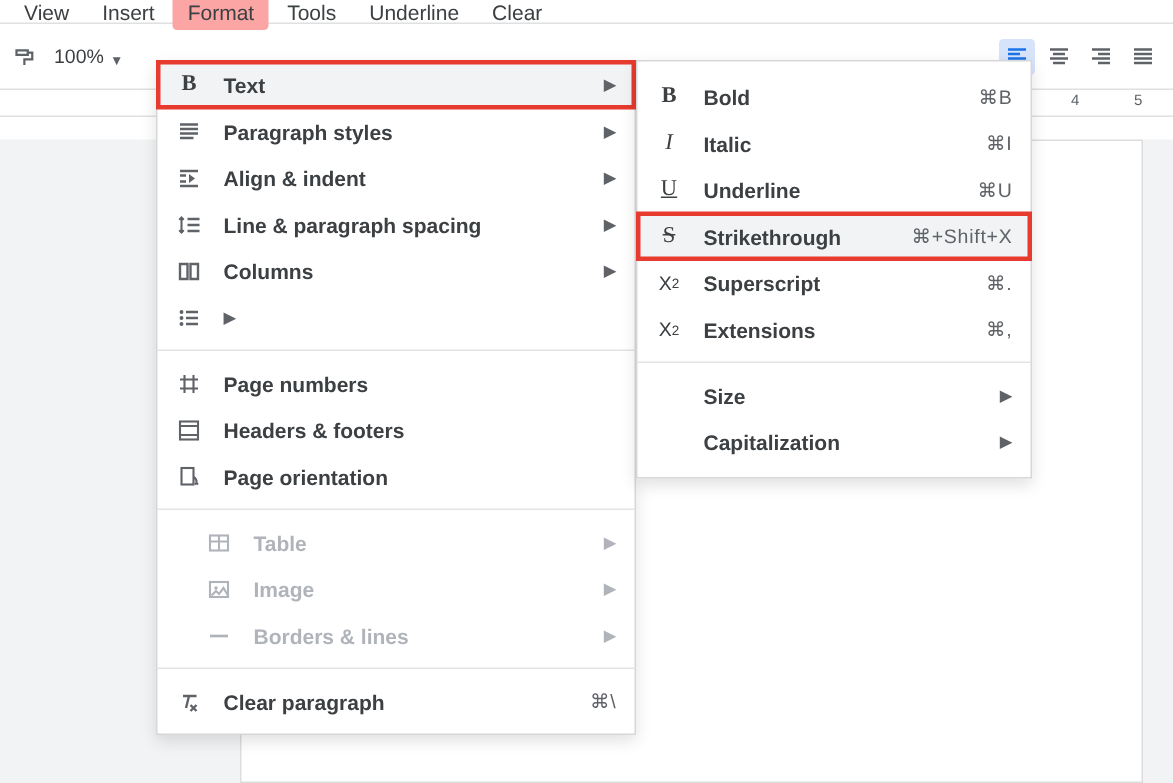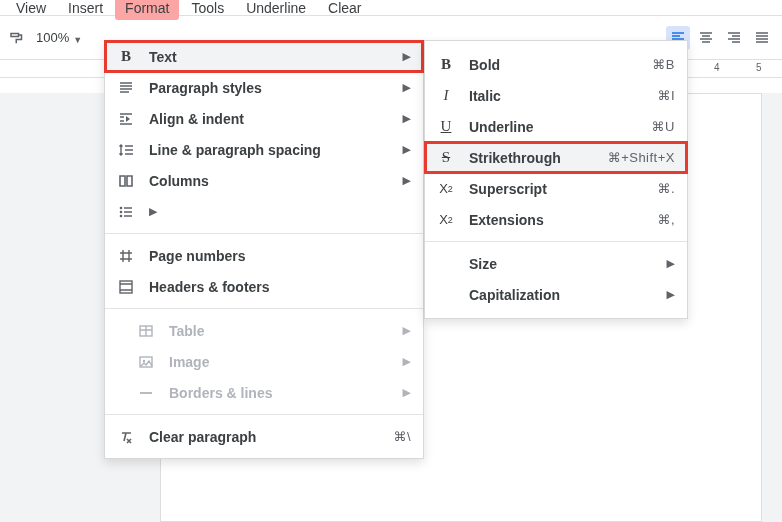--- a/index.html
+++ b/index.html
@@ -241,20 +241,29 @@
   </div>
   <div class="menu-item">
     <span class="icon">
       <svg width="16" height="16" viewBox="0 0 16 16">
           <rect x="2" y="2" width="12" height="12" fill="none" stroke="#5f6368" stroke-width="1.4"></rect>
           <path stroke="#5f6368" stroke-width="1.4" d="M2 5h12M2 11h12"></path>
         </svg>
     </span>
     <span class="label">Headers &amp; footers</span>
   </div>
+  <div class="menu-item">
+    <span class="icon">
+      <svg width="16" height="16" viewBox="0 0 16 16">
+          <rect x="3" y="2" width="8" height="11" fill="none" stroke="#5f6368" stroke-width="1.4"></rect>
+          <path stroke="#5f6368" stroke-width="1.4" fill="none" d="M11 8a4 4 0 0 1 2 4M12 13l1-1 1 1"></path>
+        </svg>
+    </span>
+    <span class="label">Page orientation</span>
+  </div>
   <div class="sep"></div>
   <div class="menu-item disabled">
     <span class="icon">
       <svg width="16" height="16" viewBox="0 0 16 16">
           <rect x="2" y="3" width="12" height="10" fill="none" stroke="#b0b4ba" stroke-width="1.4"></rect>
           <path stroke="#b0b4ba" stroke-width="1.4" d="M2 7h12M8 3v10"></path>
         </svg>
     </span>
     <span class="label">Table</span>
     <span class="chev" style="color:#b0b4ba">▶</span>

